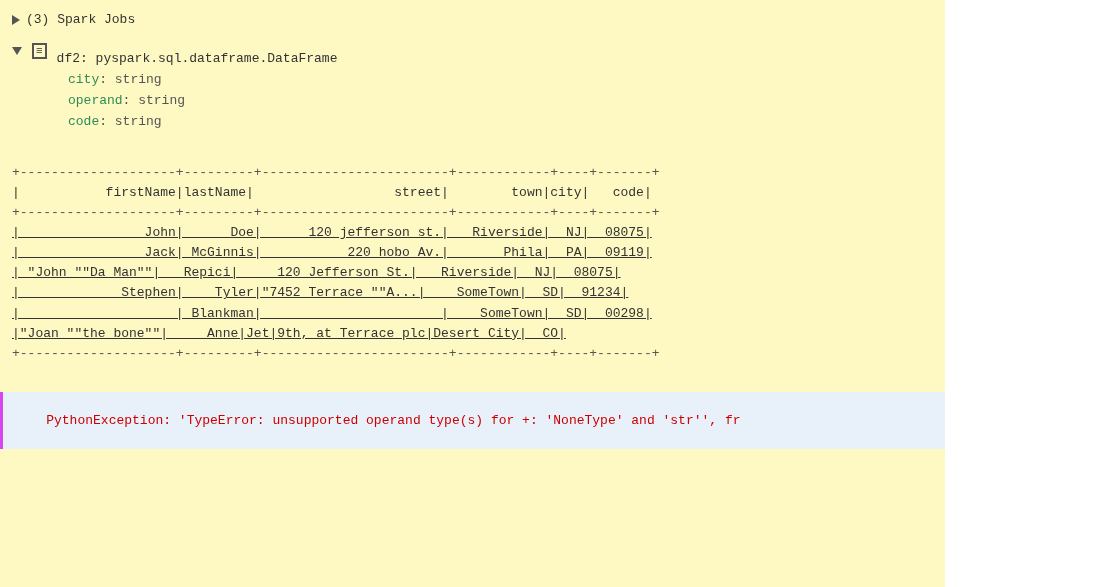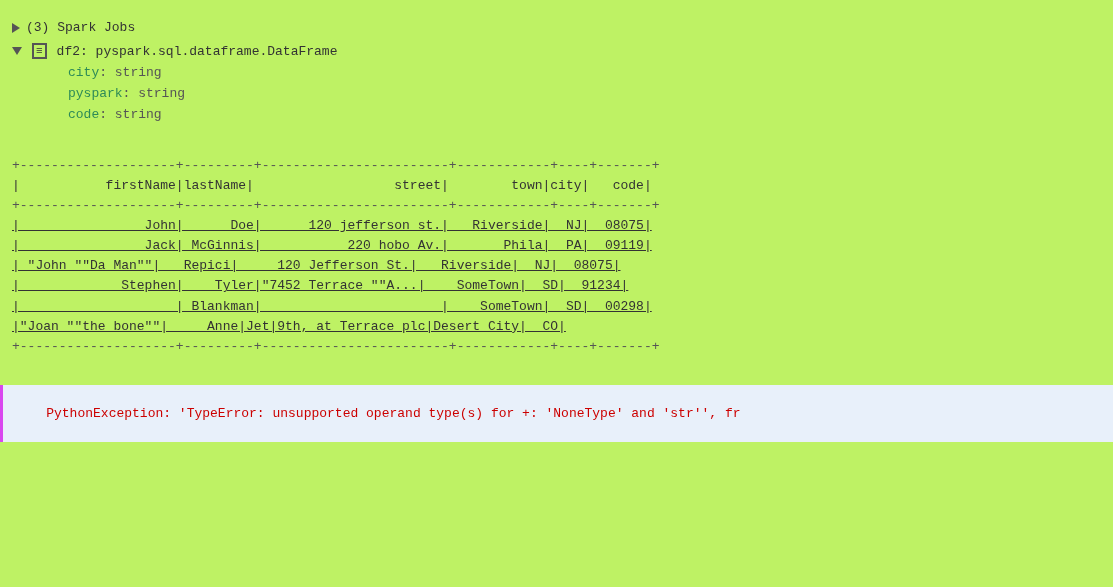--- a/index.html
+++ b/index.html
@@ -7,24 +7,24 @@
       padding: 0;
       box-sizing: border-box;
     }
     body {
       background: #ffffff;
       font-family: 'Courier New', Courier, monospace;
       font-size: 13px;
       color: #333333;
     }
     .notebook-cell {
-      width: 1113px;
+      width: 945px;
       min-height: 587px;
-      background: #bef264;
-      padding: 16px 0;
+      background: #fef9c3;
+      padding: 8px 0;
       overflow: hidden;
     }
 
     
     .spark-jobs-row {
       display: flex;
       align-items: center;
       padding: 4px 12px;
       font-size: 13px;
       color: #333333;
@@ -113,25 +113,25 @@
 
   <div class="spark-jobs-row">
     <span class="triangle-right"></span>
     <span>(3) Spark Jobs</span>
   </div>
 
   <div class="schema-section">
     <div class="schema-header">
       <span class="triangle-down"></span>
       <span style="border:2px solid #555; padding: 0 2px; font-size:11px; margin-right:4px;">≡</span>
-      <span style="color:#333;">df2: pyspark.sql.dataframe.DataFrame</span>
+      <span style="color:#333;margin-top:16px;">df2: pyspark.sql.dataframe.DataFrame</span>
     </div>
     <div class="schema-field">
       <div><span class="field-name">city</span><span class="field-type">: string</span></div>
-      <div><span class="field-name">pyspark</span><span class="field-type">: string</span></div>
+      <div><span class="field-name">operand</span><span class="field-type">: string</span></div>
       <div><span class="field-name">code</span><span class="field-type">: string</span></div>
     </div>
   </div>
 
   <div class="table-section">
 <span class="divider">+--------------------+---------+------------------------+------------+----+-------+</span>
 <span class="header-row">|           firstName|lastName|                  street|        town|city|   code|</span>
 <span class="divider">+--------------------+---------+------------------------+------------+----+-------+</span>
 <span class="data-row">|                John|      Doe|      120 jefferson st.|   Riverside|  NJ|  08075|</span>
 <span class="data-row">|                Jack| McGinnis|           220 hobo Av.|       Phila|  PA|  09119|</span>

